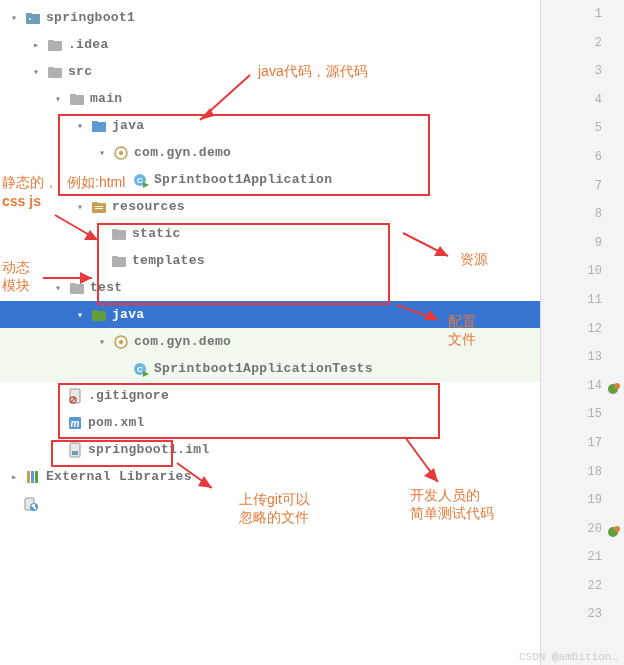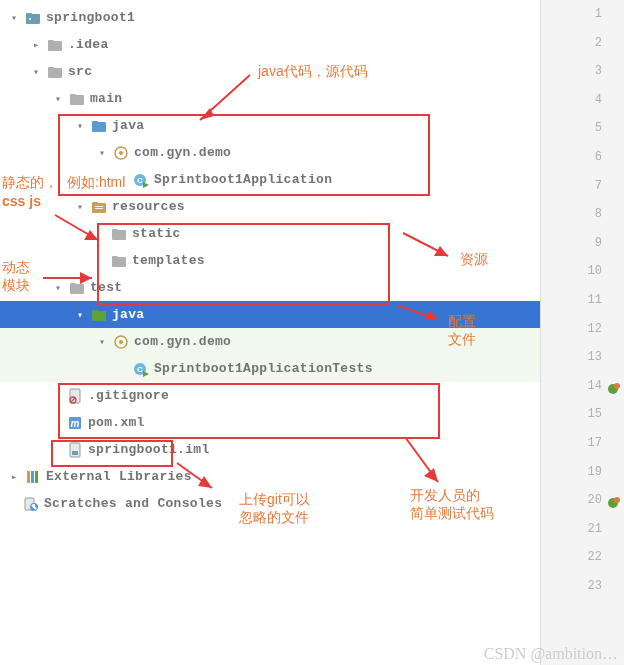--- a/index.html
+++ b/index.html
@@ -86,22 +86,22 @@
   font-weight: normal;
   pointer-events: none;
   line-height: 1.3;
 }
 .arrow-svg { position: absolute; pointer-events: none; }
 .watermark {
   position: absolute;
   bottom: 2px;
   right: 6px;
   color: #ccc;
-  font-size: 16px;
-  font-family: Liberation Serif, serif;
+  font-size: 11px;
+  font-family: Liberation Mono, monospace;
 }
 </style>
 </head>
 <body>
 
 <div class="main-container">
   <div class="tree-panel">
 
     <div class="tree-row">
       <span class="indent" style="width:0px"></span>
@@ -323,21 +323,20 @@
     <div class="tree-row">
       <span class="indent" style="width:16px"></span>
       <span class="icon">
         <svg viewBox="0 0 16 16" width="16" height="16">
             <rect x="2" y="2" width="9" height="12" rx="1" fill="#e8e8e8" stroke="#999"></rect>
             <circle cx="11" cy="11" r="4" fill="#5b9bd5"></circle>
             <rect x="10" y="8" width="2" height="4" fill="#fff"></rect>
             <rect x="8" y="10" width="6" height="2" fill="#fff" transform="rotate(45 11 11)"></rect>
           </svg>
       </span>
-      <span class="label">Scratches and Consoles</span>
     </div>
 
     <div class="annotation-box" style="left:58px; top:114px; width:372px; height:82px;"></div>
     <div class="annotation-box" style="left:97px; top:223px; width:293px; height:82px;"></div>
     <div class="annotation-box" style="left:58px; top:383px; width:382px; height:56px;"></div>
     <div class="annotation-box" style="left:51px; top:440px; width:122px; height:27px;"></div>
 
     <div class="annotation-text" style="left:258px; top:62px;">java代码，源代码</div>
     <div class="annotation-text" style="left:2px; top:173px;">静态的，</div>
     <div class="annotation-text" style="left:67px; top:173px;">例如:html</div>
@@ -396,20 +395,21 @@
       <div class="line">10</div>
       <div class="line">11</div>
       <div class="line">12</div>
       <div class="line">13</div>
       <div class="line">14<span class="marker"><svg viewBox="0 0 14 14" width="14" height="14">
             <circle cx="7" cy="7" r="5" fill="#5fa03c"></circle>
             <circle cx="11" cy="4" r="3" fill="#d88040"></circle>
           </svg></span></div>
       <div class="line">15</div>
       <div class="line">17</div>
+      <div class="line">18</div>
       <div class="line">19</div>
       <div class="line">20<span class="marker"><svg viewBox="0 0 14 14" width="14" height="14">
             <circle cx="7" cy="7" r="5" fill="#5fa03c"></circle>
             <circle cx="11" cy="4" r="3" fill="#d88040"></circle>
           </svg></span></div>
       <div class="line">21</div>
       <div class="line">22</div>
       <div class="line">23</div>
     </div>
 </div>

